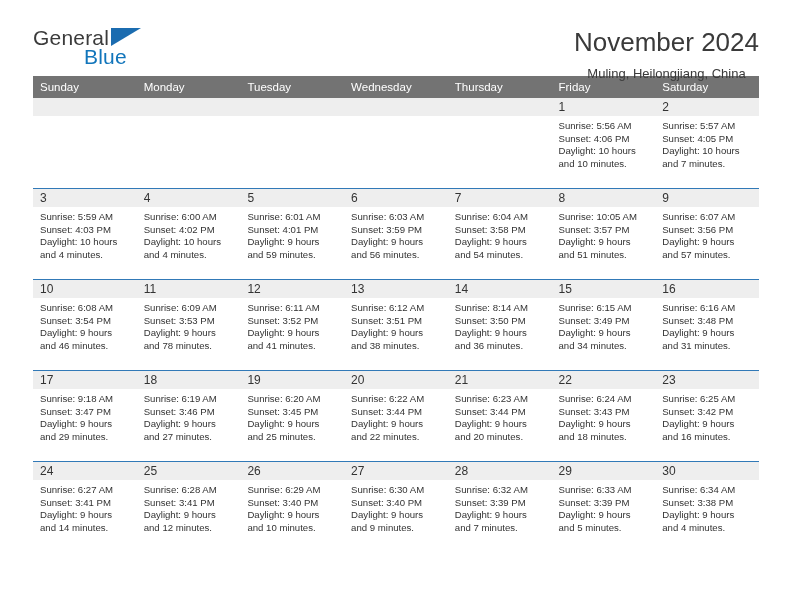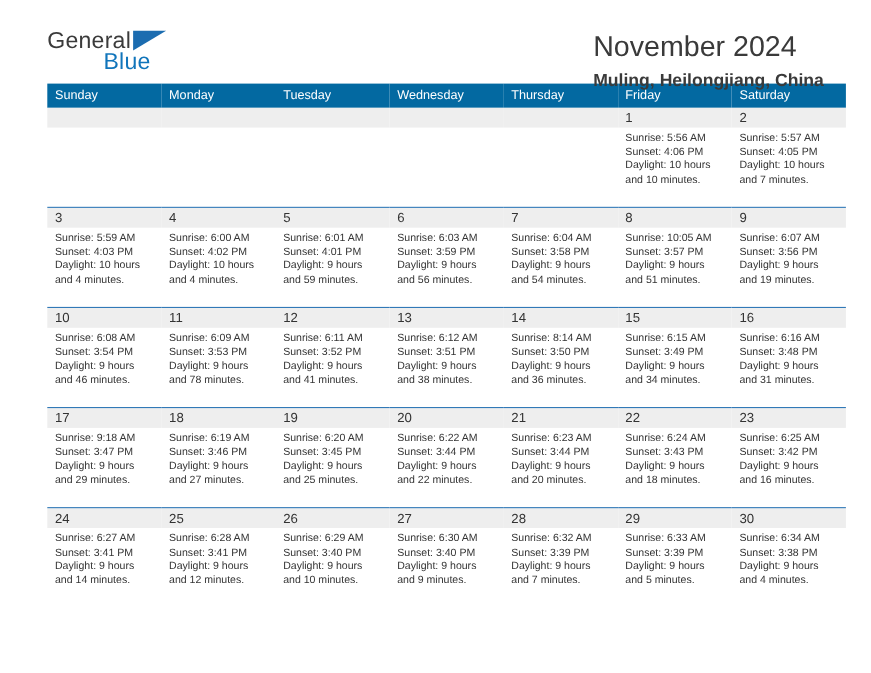--- a/index.html
+++ b/index.html
@@ -12,21 +12,21 @@
     height: 612px;
     font-family: "Liberation Sans", sans-serif;
     color: #333333;
     overflow: hidden;
   }
   .page {
     position: relative;
     width: 792px;
     height: 612px;
     box-sizing: border-box;
-    padding: 0 43px;
+    padding: 0 33px;
   }
 
   
   .header {
     display: flex;
     align-items: flex-start;
     justify-content: space-between;
     height: 72px;
     padding-top: 26px;
     box-sizing: border-box;
@@ -59,48 +59,47 @@
     position: absolute;
     left: 78px;
     top: 2px;
     width: 0;
     height: 0;
     border-left: 30px solid #1b6cb0;
     border-bottom: 18px solid transparent;
     border-top: 0 solid transparent;
   }
   .title-block {
-    text-align: left;
+    text-align: center;
     padding-top: 0;
   }
   .cal-title {
     font-size: 26px;
     color: #3a3a3a;
     font-weight: normal;
     line-height: 32px;
     white-space: nowrap;
   }
   .cal-subtitle {
-    font-size: 16px;
+    font-size: 13px;
     color: #3a3a3a;
     line-height: 20px;
     margin-top: 6px;
     white-space: nowrap;
-    font-weight: bold;
   }
 
   
   .calendar {
     width: 726px;
     border-collapse: collapse;
     table-layout: fixed;
     margin-top: 4px;
   }
   .calendar th {
-    background: #0369a1;
+    background: #737373;
     color: #ffffff;
     font-size: 11.5px;
     font-weight: normal;
     text-align: left;
     padding: 5px 0 5px 7px;
     height: 20px;
     box-sizing: border-box;
   }
   .calendar td {
     vertical-align: top;
@@ -294,21 +293,21 @@
               </div>
             </div>
           </td>
           <td class="day-cell">
             <div class="cell-inner">
               <div class="daynum-band">9</div>
               <div class="cell-body">
                 <div>Sunrise: 6:07 AM</div>
                 <div>Sunset: 3:56 PM</div>
                 <div>Daylight: 9 hours</div>
-                <div>and 19 minutes.</div>
+                <div>and 57 minutes.</div>
               </div>
             </div>
           </td>
         </tr>
         <tr class="week-row">
           <td class="day-cell">
             <div class="cell-inner">
               <div class="daynum-band">10</div>
               <div class="cell-body">
                 <div>Sunrise: 6:08 AM</div>

